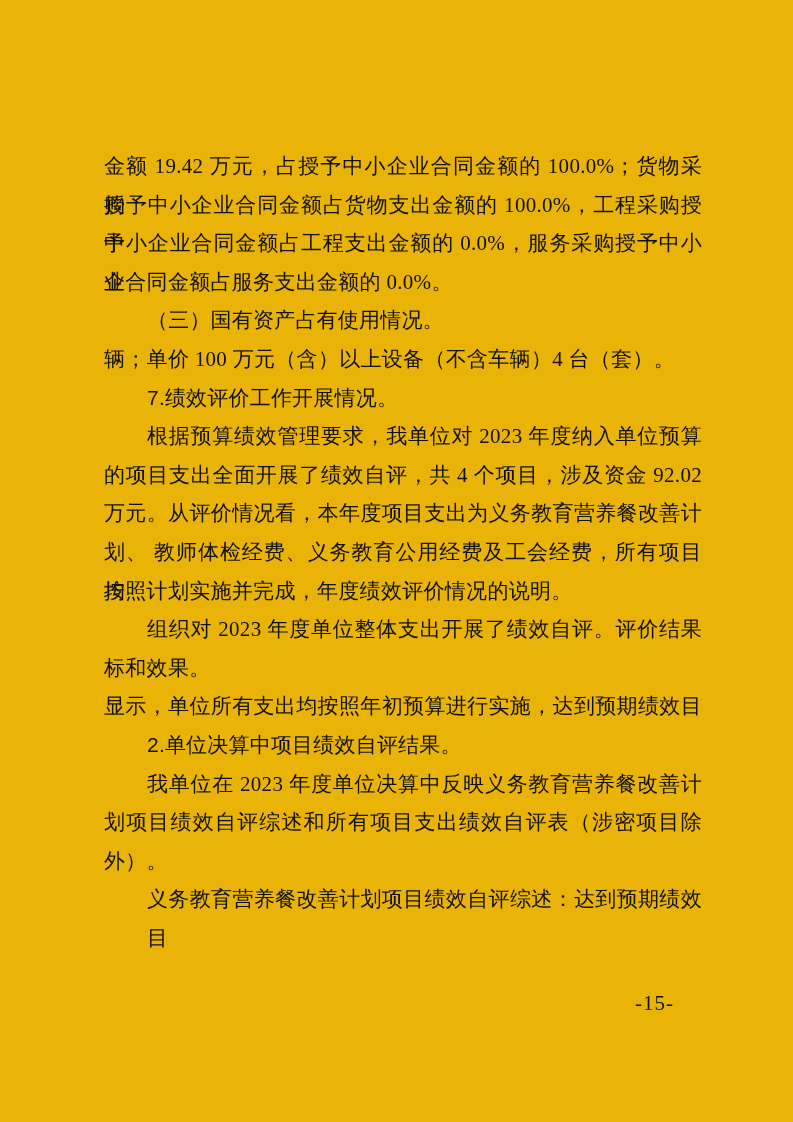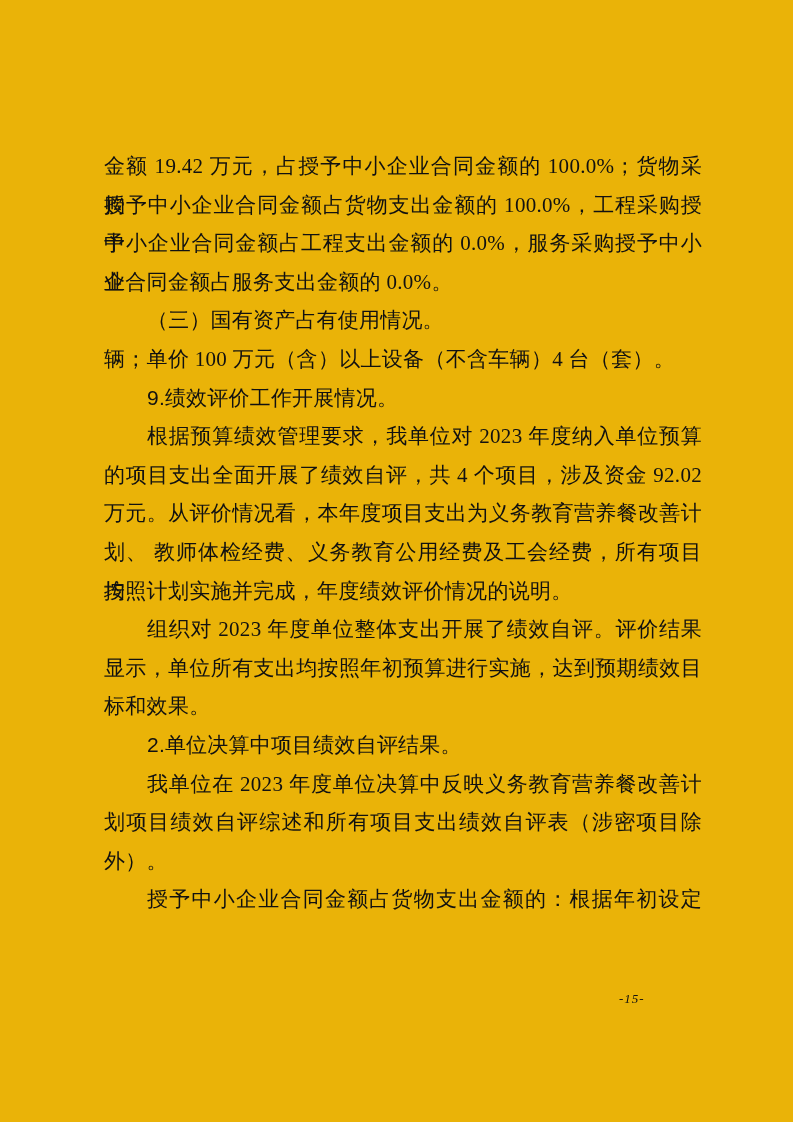--- a/index.html
+++ b/index.html
@@ -38,48 +38,47 @@
     padding-left: 43px;
   }
   .line.heading {
     font-weight: 400;
     font-family: "Liberation Sans", "DejaVu Sans", sans-serif;
     letter-spacing: 0.2px;
   }
   .page-number {
     position: absolute;
     top: 991px;
-    left: 619px;
-    font-size: 13px;
+    left: 635px;
+    font-size: 21px;
     letter-spacing: 1px;
     color: #111;
     font-family: "Liberation Serif", "DejaVu Serif", serif;
-    font-style: italic;
   }
 </style>
 </head>
 <body>
 
 <div class="page">
   <div class="content" id="doc-content">
       <div class="line fill">金额 19.42 万元，占授予中小企业合同金额的 100.0%；货物采购</div>
       <div class="line fill">授予中小企业合同金额占货物支出金额的 100.0%，工程采购授予</div>
       <div class="line fill">中小企业合同金额占工程支出金额的 0.0%，服务采购授予中小企</div>
       <div class="line">业合同金额占服务支出金额的 0.0%。</div>
       <div class="line heading indent">（三）国有资产占有使用情况。</div>
       <div class="line">辆；单价 100 万元（含）以上设备（不含车辆）4 台（套）。</div>
-      <div class="line heading indent">9.绩效评价工作开展情况。</div>
+      <div class="line heading indent">7.绩效评价工作开展情况。</div>
       <div class="line indent fill">根据预算绩效管理要求，我单位对 2023 年度纳入单位预算</div>
       <div class="line fill">的项目支出全面开展了绩效自评，共 4 个项目，涉及资金 92.02</div>
       <div class="line fill">万元。从评价情况看，本年度项目支出为义务教育营养餐改善计</div>
       <div class="line fill">划、 教师体检经费、义务教育公用经费及工会经费，所有项目均</div>
       <div class="line">按照计划实施并完成，年度绩效评价情况的说明。</div>
       <div class="line indent fill">组织对 2023 年度单位整体支出开展了绩效自评。评价结果</div>
+      <div class="line">标和效果。</div>
       <div class="line fill">显示，单位所有支出均按照年初预算进行实施，达到预期绩效目</div>
-      <div class="line">标和效果。</div>
       <div class="line heading indent">2.单位决算中项目绩效自评结果。</div>
       <div class="line indent fill">我单位在 2023 年度单位决算中反映义务教育营养餐改善计</div>
       <div class="line fill">划项目绩效自评综述和所有项目支出绩效自评表（涉密项目除</div>
       <div class="line">外）。</div>
-      <div class="line indent fill">授予中小企业合同金额占货物支出金额的：根据年初设定</div>
+      <div class="line indent fill">义务教育营养餐改善计划项目绩效自评综述：达到预期绩效目</div>
     </div>
   <div class="page-number">-15-</div>
 </div>
 
 </body></html>

